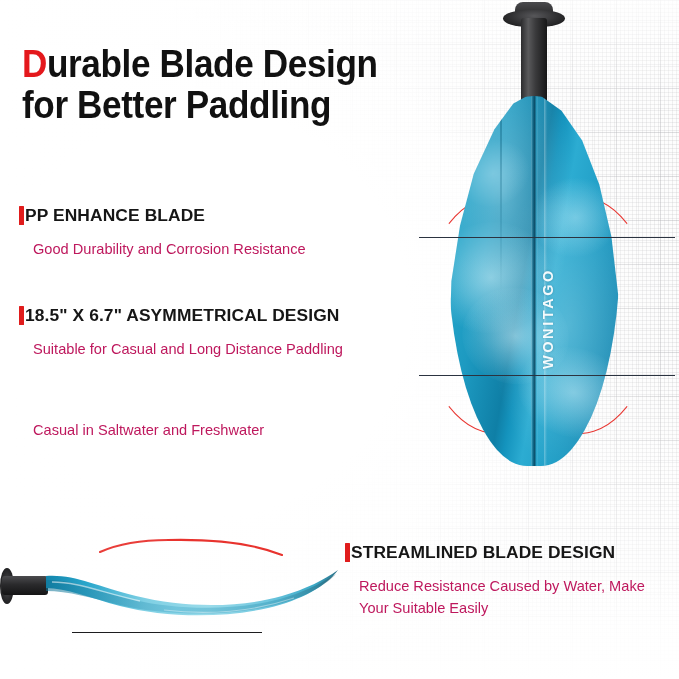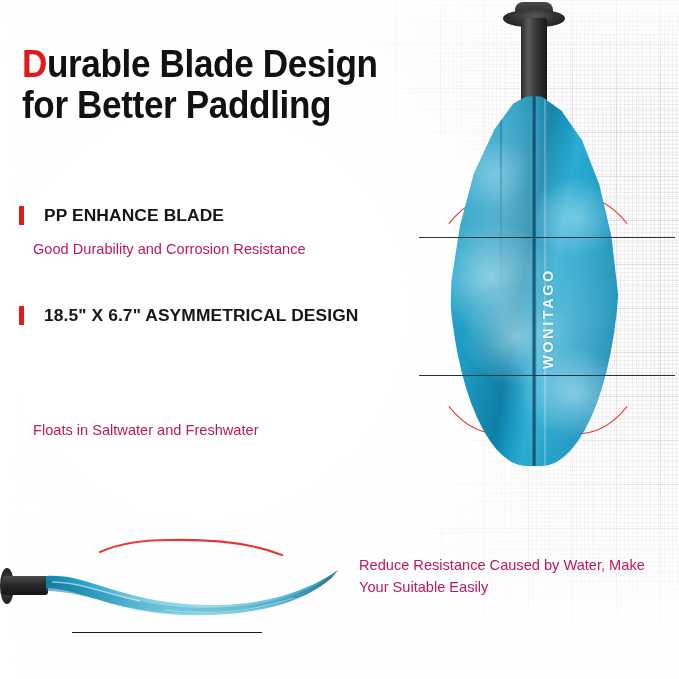--- a/index.html
+++ b/index.html
@@ -66,21 +66,21 @@
     transform:scaleX(.90);
     transform-origin:left top;
   }
   .headline .cap{color:#e4181c;}
   .headline .l2{display:block;}
 
   
   .feature{position:absolute;}
   .feat-head{
     display:flex;align-items:center;
-    gap:20px;
+    gap:1px;
   }
   .redbar{
     width:5px;height:19px;
     background:#e01c1c;
     flex:0 0 auto;
     border-radius:.5px;
   }
   .feat-title{
     font-size:17.4px;
     font-weight:bold;
@@ -302,27 +302,32 @@
       <span class="feat-title">PP ENHANCE BLADE</span>
     </div>
     <div class="feat-sub">Good Durability and Corrosion Resistance</div>
   </div>
 
   <div class="feature" id="feature-2">
     <div class="feat-head">
       <span class="redbar"></span>
       <span class="feat-title">18.5" X 6.7" ASYMMETRICAL DESIGN</span>
     </div>
+    <div class="feat-sub">Suitable for Casual and Long Distance Paddling</div>
   </div>
 
   <div class="feature" id="feature-3">
-    <div class="feat-sub">Floats in Saltwater and Freshwater</div>
+    <div class="feat-sub">Casual in Saltwater and Freshwater</div>
   </div>
 
   <div class="feature" id="feature-4">
+    <div class="feat-head">
+      <span class="redbar"></span>
+      <span class="feat-title">STREAMLINED BLADE DESIGN</span>
+    </div>
     <div class="feat-sub two-line">Reduce Resistance Caused by Water, Make Your Suitable Easily</div>
   </div>
 
   <div id="blade-figure">
 
     <div class="red-arc" id="red-arc-left"></div>
     <div class="red-arc" id="red-arc-right"></div>
 
     <div id="ferrule-cap"></div>
     <div id="ferrule-collar"></div>

